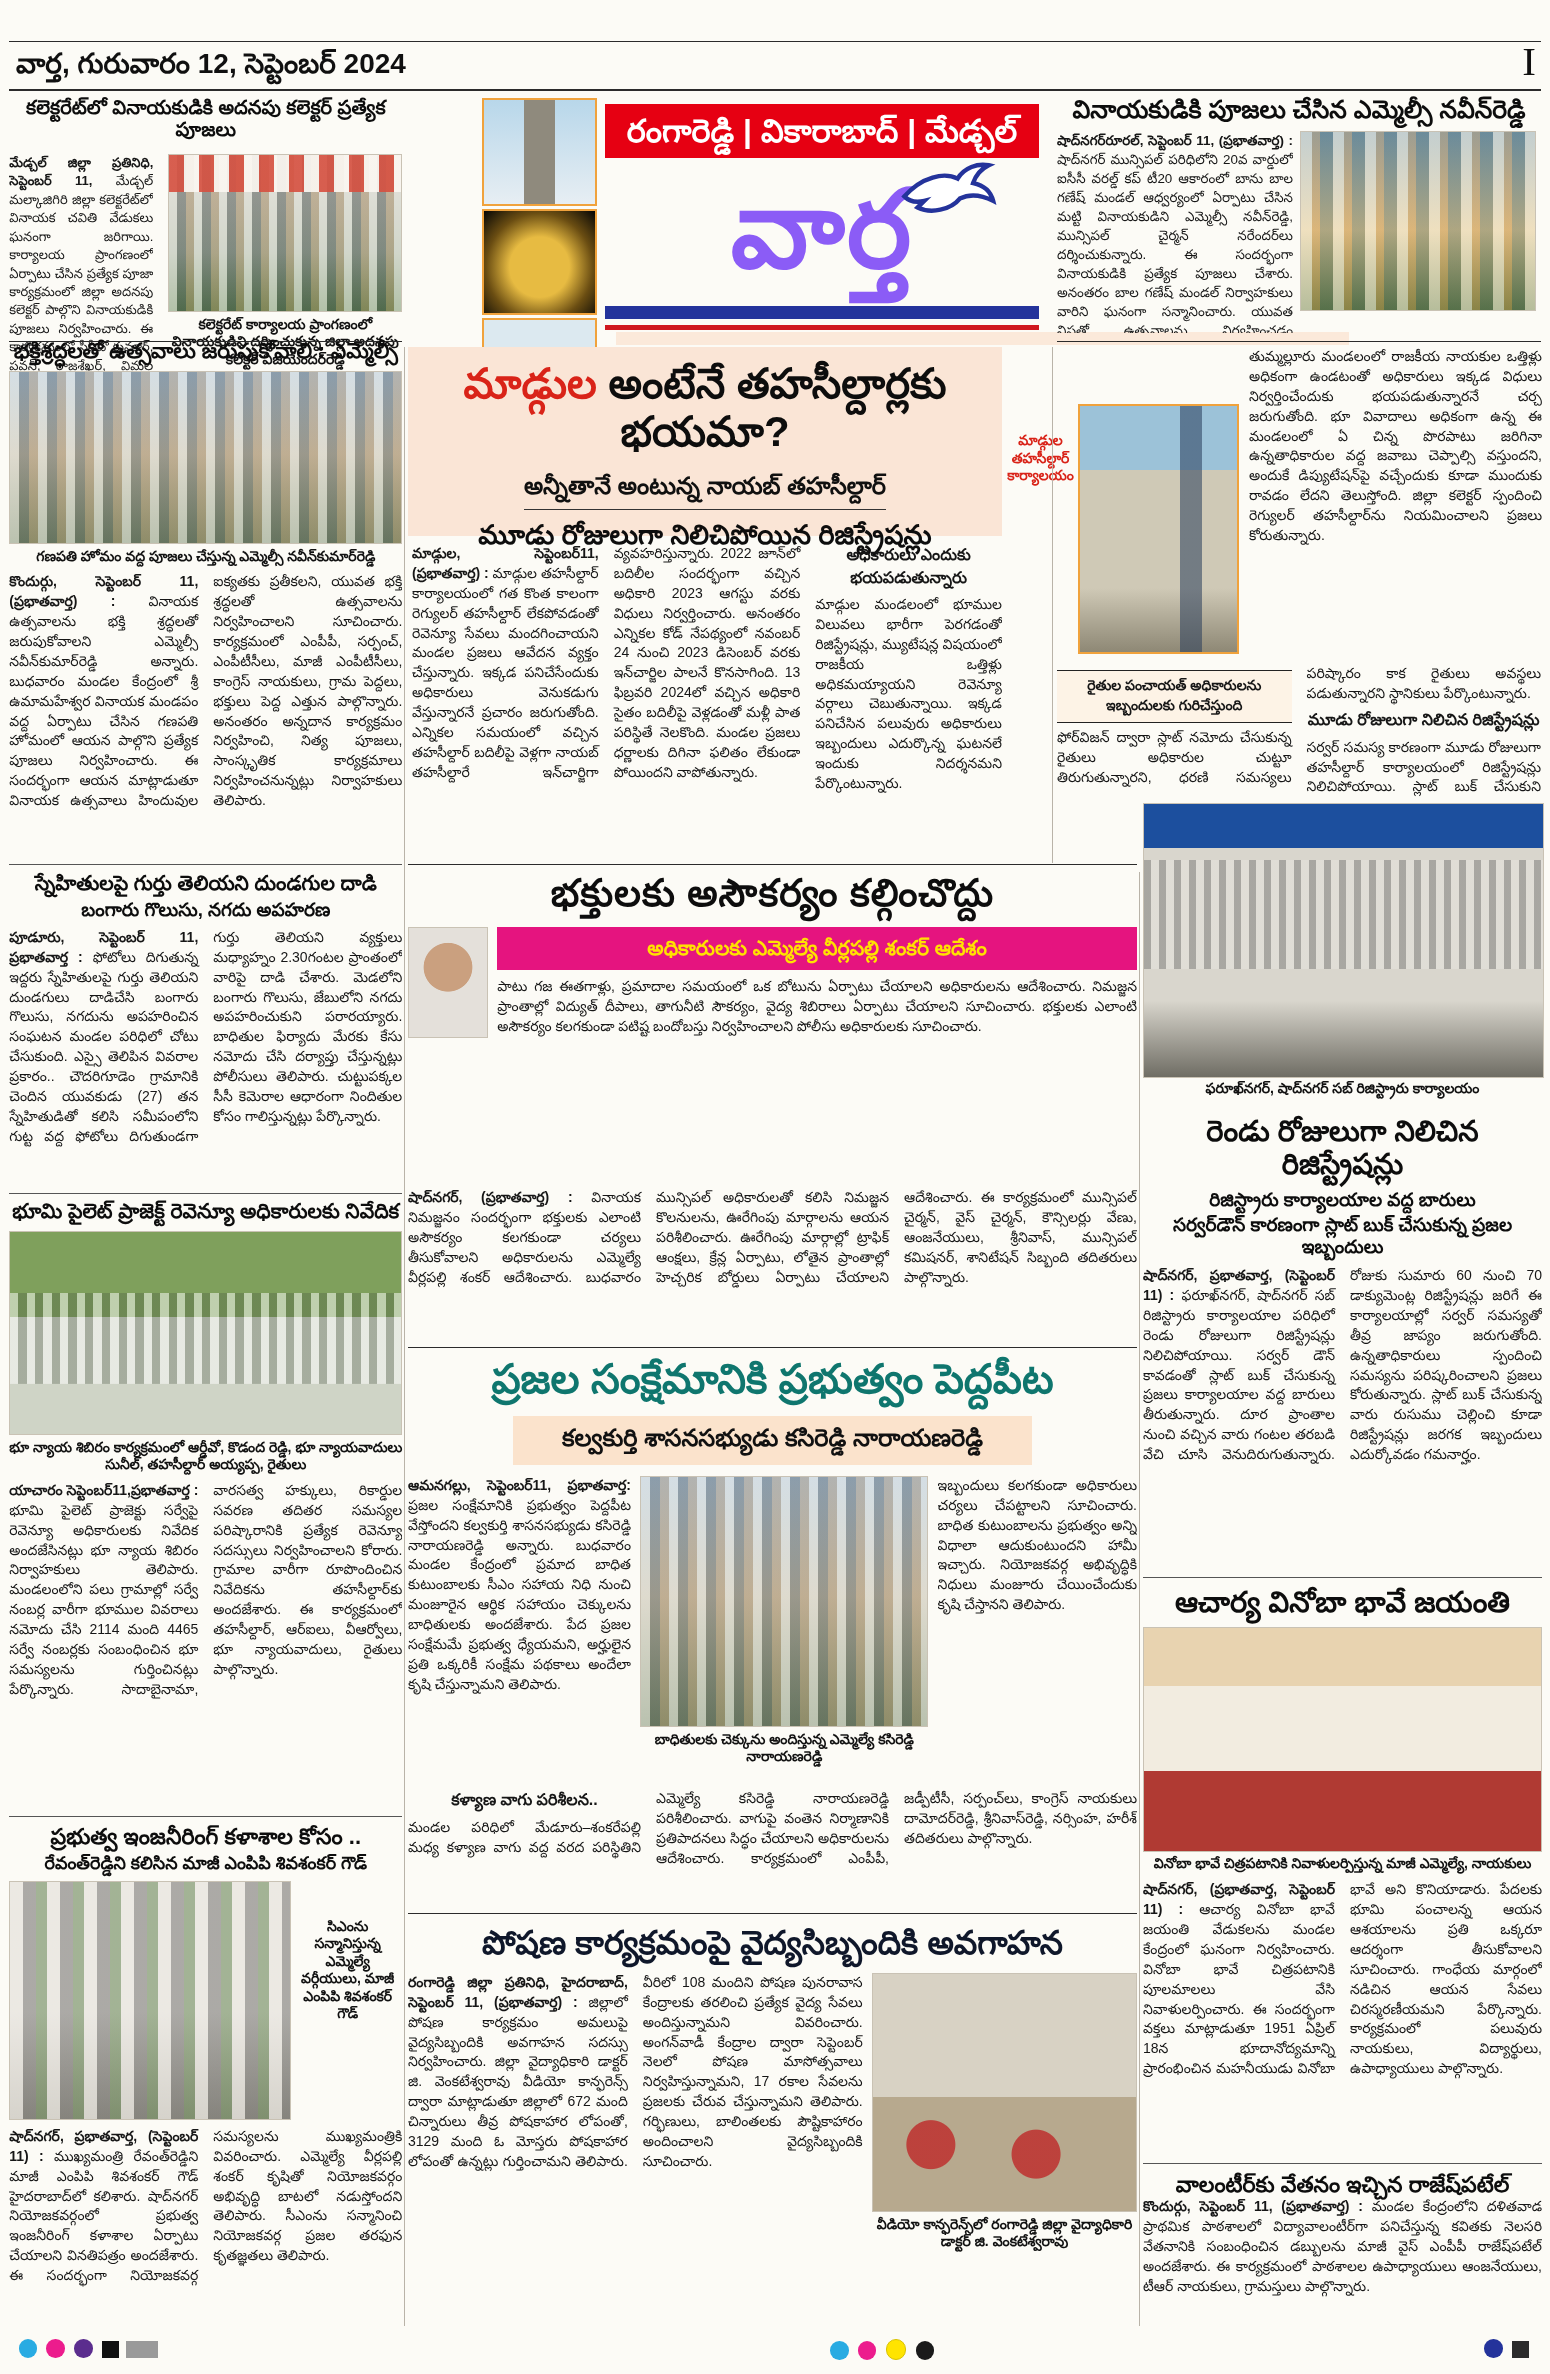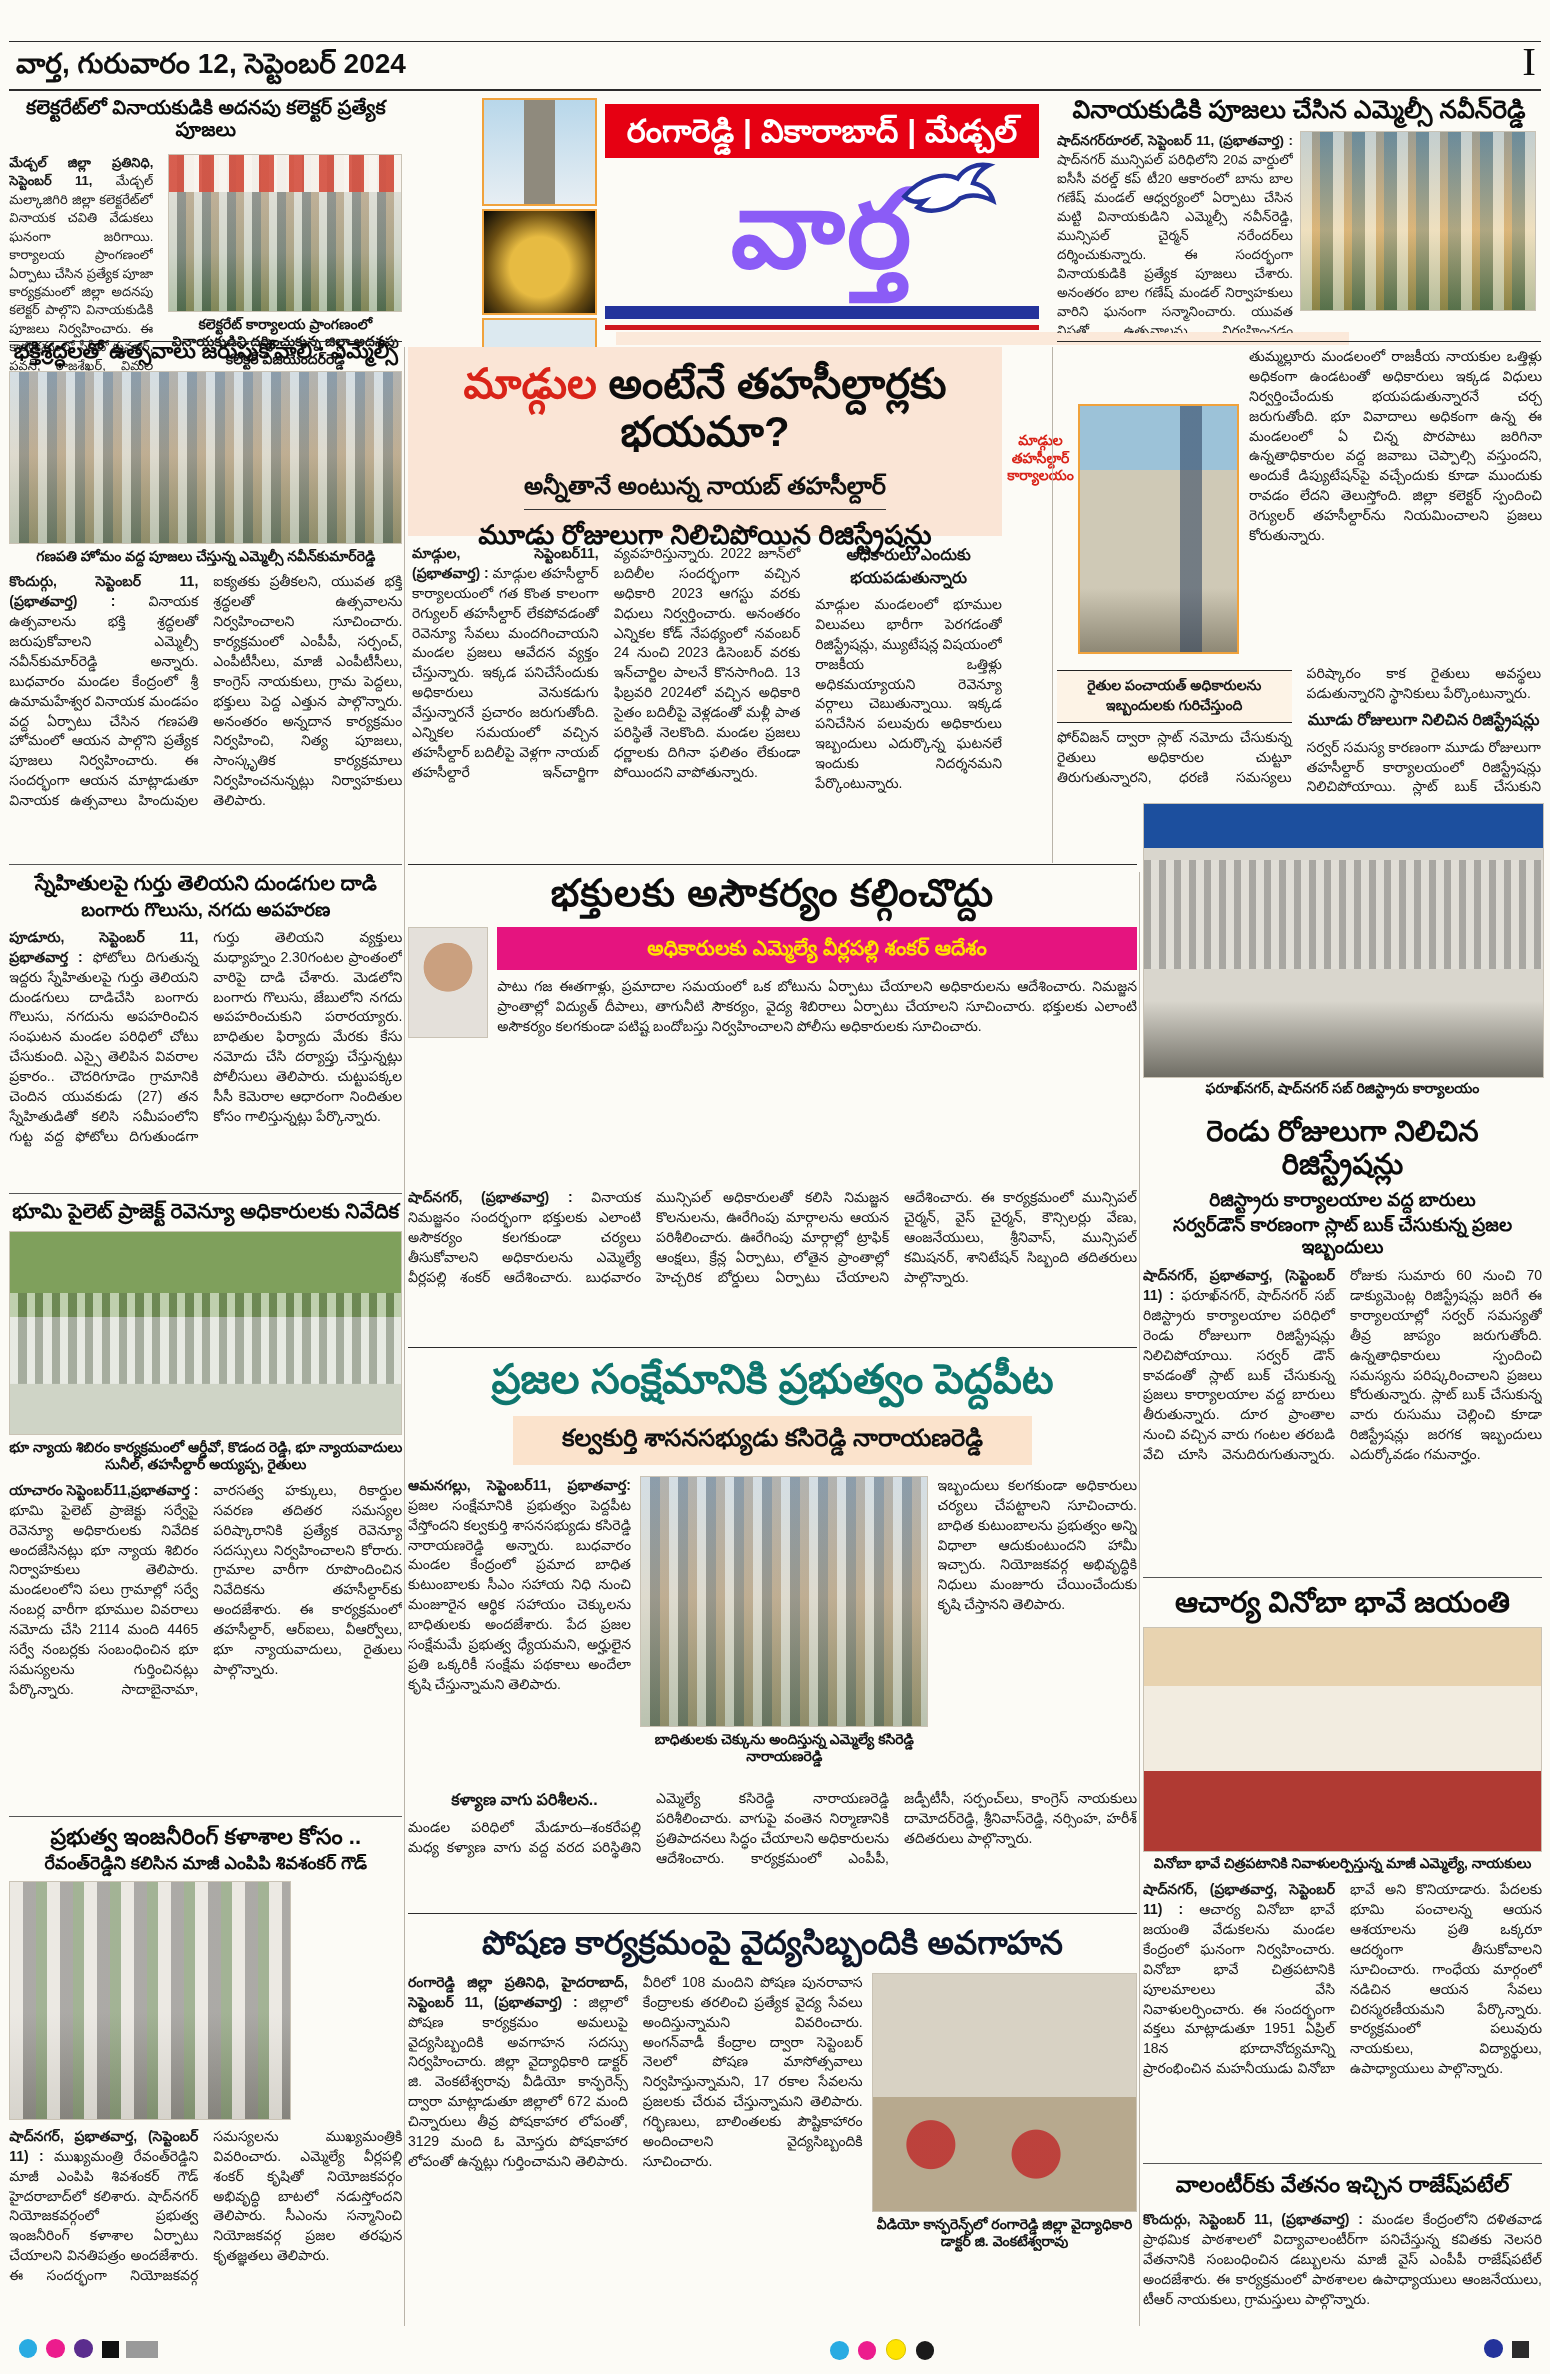--- a/index.html
+++ b/index.html
@@ -141,21 +141,21 @@
     <div class="ph ph-event" style="height:223px;margin-top:7.4px;"></div>
     <div class="cap" style="margin-top:3.7px;">వినోబా భావే చిత్రపటానికి నివాళులర్పిస్తున్న మాజీ ఎమ్మెల్యే, నాయకులు</div>
     <div class="body cols2" style="margin-top:7.4px;height:243px;">
       <p><b class="by">షాద్‌నగర్, (ప్రభాతవార్త, సెప్టెంబర్ 11) :</b> <span>ఆచార్య వినోబా భావే జయంతి వేడుకలను మండల కేంద్రంలో ఘనంగా నిర్వహించారు. వినోబా భావే చిత్రపటానికి పూలమాలలు వేసి నివాళులర్పించారు. ఈ సందర్భంగా వక్తలు మాట్లాడుతూ 1951 ఏప్రిల్ 18న భూదానోద్యమాన్ని ప్రారంభించిన మహనీయుడు వినోబా భావే అని కొనియాడారు. పేదలకు భూమి పంచాలన్న ఆయన ఆశయాలను ప్రతి ఒక్కరూ ఆదర్శంగా తీసుకోవాలని సూచించారు. గాంధేయ మార్గంలో నడిచిన ఆయన సేవలు చిరస్మరణీయమని పేర్కొన్నారు. కార్యక్రమంలో పలువురు నాయకులు, విద్యార్థులు, ఉపాధ్యాయులు పాల్గొన్నారు.</span></p>
     </div>
   </div>
   <div class="abs thinrule" style="left:1143px;top:2163px;width:399px;"></div>
 
   <div class="abs" style="left:1143px;top:2172px;width:399px;">
     <div class="hl" style="font-size:22px;">వాలంటీర్‌కు వేతనం ఇచ్చిన రాజేష్‌పటేల్</div>
-    <div class="body" style="margin-top:13px;height:130px;">
+    <div class="body" style="margin-top:0;height:130px;">
       <p><b class="by">కొందుర్గు, సెప్టెంబర్ 11, (ప్రభాతవార్త) :</b> <span>మండల కేంద్రంలోని దళితవాడ ప్రాథమిక పాఠశాలలో విద్యావాలంటీర్‌గా పనిచేస్తున్న కవితకు నెలసరి వేతనానికి సంబంధించిన డబ్బులను మాజీ వైస్ ఎంపీపీ రాజేష్‌పటేల్ అందజేశారు. ఈ కార్యక్రమంలో పాఠశాలల ఉపాధ్యాయులు ఆంజనేయులు, టీఆర్ నాయకులు, గ్రామస్తులు పాల్గొన్నారు.</span></p>
     </div>
   </div>
 
   <div class="abs" style="left:9.3px;top:339px;width:393px;">
     <div class="hl" style="font-size:21.3px;">భక్తిశ్రద్ధలతో ఉత్సవాలు జరుపుకోవాలి : ఎమ్మెల్సీ</div>
     <div class="ph ph-crowd" style="height:171px;margin-top:7.4px;"></div>
     <div class="cap" style="margin-top:3.7px;">గణపతి హోమం వద్ద పూజలు చేస్తున్న ఎమ్మెల్సీ నవీన్‌కుమార్‌రెడ్డి</div>
     <div class="body cols2" style="margin-top:7.4px;height:262px;">
       <p><b class="by">కొందుర్గు, సెప్టెంబర్ 11, (ప్రభాతవార్త) :</b> <span>వినాయక ఉత్సవాలను భక్తి శ్రద్ధలతో జరుపుకోవాలని ఎమ్మెల్సీ నవీన్‌కుమార్‌రెడ్డి అన్నారు. బుధవారం మండల కేంద్రంలో శ్రీ ఉమామహేశ్వర వినాయక మండపం వద్ద ఏర్పాటు చేసిన గణపతి హోమంలో ఆయన పాల్గొని ప్రత్యేక పూజలు నిర్వహించారు. ఈ సందర్భంగా ఆయన మాట్లాడుతూ వినాయక ఉత్సవాలు హిందువుల ఐక్యతకు ప్రతీకలని, యువత భక్తి శ్రద్ధలతో ఉత్సవాలను నిర్వహించాలని సూచించారు. కార్యక్రమంలో ఎంపీపీ, సర్పంచ్, ఎంపీటీసీలు, మాజీ ఎంపీటీసీలు, కాంగ్రెస్ నాయకులు, గ్రామ పెద్దలు, భక్తులు పెద్ద ఎత్తున పాల్గొన్నారు. అనంతరం అన్నదాన కార్యక్రమం నిర్వహించి, నిత్య పూజలు, సాంస్కృతిక కార్యక్రమాలు నిర్వహించనున్నట్లు నిర్వాహకులు తెలిపారు.</span></p>
@@ -180,20 +180,21 @@
       <p><b class="by">యాచారం సెప్టెంబర్11,ప్రభాతవార్త :</b> <span>భూమి పైలెట్ ప్రాజెక్టు సర్వేపై రెవెన్యూ అధికారులకు నివేదిక అందజేసినట్లు భూ న్యాయ శిబిరం నిర్వాహకులు తెలిపారు. మండలంలోని పలు గ్రామాల్లో సర్వే నంబర్ల వారీగా భూముల వివరాలు నమోదు చేసి 2114 మంది 4465 సర్వే నంబర్లకు సంబంధించిన భూ సమస్యలను గుర్తించినట్లు పేర్కొన్నారు. సాదాబైనామా, వారసత్వ హక్కులు, రికార్డుల సవరణ తదితర సమస్యల పరిష్కారానికి ప్రత్యేక రెవెన్యూ సదస్సులు నిర్వహించాలని కోరారు. గ్రామాల వారీగా రూపొందించిన నివేదికను తహసీల్దార్‌కు అందజేశారు. ఈ కార్యక్రమంలో తహసీల్దార్, ఆర్‌ఐలు, వీఆర్వోలు, భూ న్యాయవాదులు, రైతులు పాల్గొన్నారు.</span></p>
     </div>
   </div>
   <div class="abs thinrule" style="left:9.3px;top:1816px;width:393px;"></div>
 
   <div class="abs" style="left:9.3px;top:1824px;width:393px;">
     <div class="hl" style="font-size:22px;">ప్రభుత్వ ఇంజనీరింగ్ కళాశాల కోసం ..</div>
     <div class="hl" style="font-size:17.6px;margin-top:3.7px;">రేవంత్‌రెడ్డిని కలిసిన మాజీ ఎంపిపి శివశంకర్ గౌడ్</div>
     <div style="display:flex;gap:7.4px;margin-top:7.4px;">
       <div class="ph ph-cm" style="width:280px;height:237px;"></div>
+      <div class="cap" style="width:98px;font-size:14px;padding-top:37px;">సిఎంను సన్మానిస్తున్న ఎమ్మెల్యే వర్గీయులు, మాజీ ఎంపిపి శివశంకర్ గౌడ్</div>
     </div>
     <div class="body cols2" style="margin-top:7.4px;height:186px;">
       <p><b class="by">షాద్‌నగర్, ప్రభాతవార్త, (సెప్టెంబర్ 11) :</b> <span>ముఖ్యమంత్రి రేవంత్‌రెడ్డిని మాజీ ఎంపిపి శివశంకర్ గౌడ్ హైదరాబాద్‌లో కలిశారు. షాద్‌నగర్ నియోజకవర్గంలో ప్రభుత్వ ఇంజనీరింగ్ కళాశాల ఏర్పాటు చేయాలని వినతిపత్రం అందజేశారు. ఈ సందర్భంగా నియోజకవర్గ సమస్యలను ముఖ్యమంత్రికి వివరించారు. ఎమ్మెల్యే వీర్లపల్లి శంకర్ కృషితో నియోజకవర్గం అభివృద్ధి బాటలో నడుస్తోందని తెలిపారు. సీఎంను సన్మానించి నియోజకవర్గ ప్రజల తరఫున కృతజ్ఞతలు తెలిపారు.</span></p>
     </div>
   </div>
 
   <div class="abs hrule" style="left:408px;top:864px;width:729px;"></div>
   <div class="abs" style="left:408px;top:872px;width:729px;">
     <div class="hl" style="font-size:38px;letter-spacing:0.9px;">భక్తులకు అసౌకర్యం కల్గించొద్దు</div>
     <div style="display:flex;gap:9.3px;margin-top:11px;">

